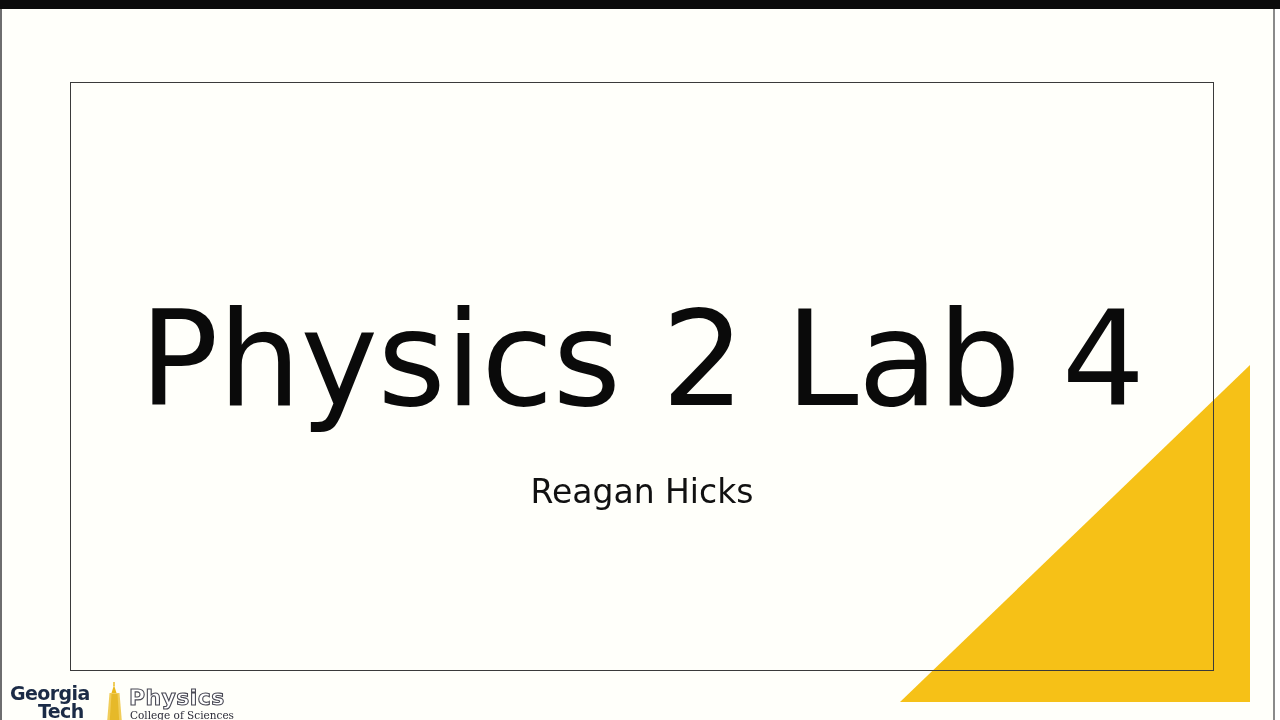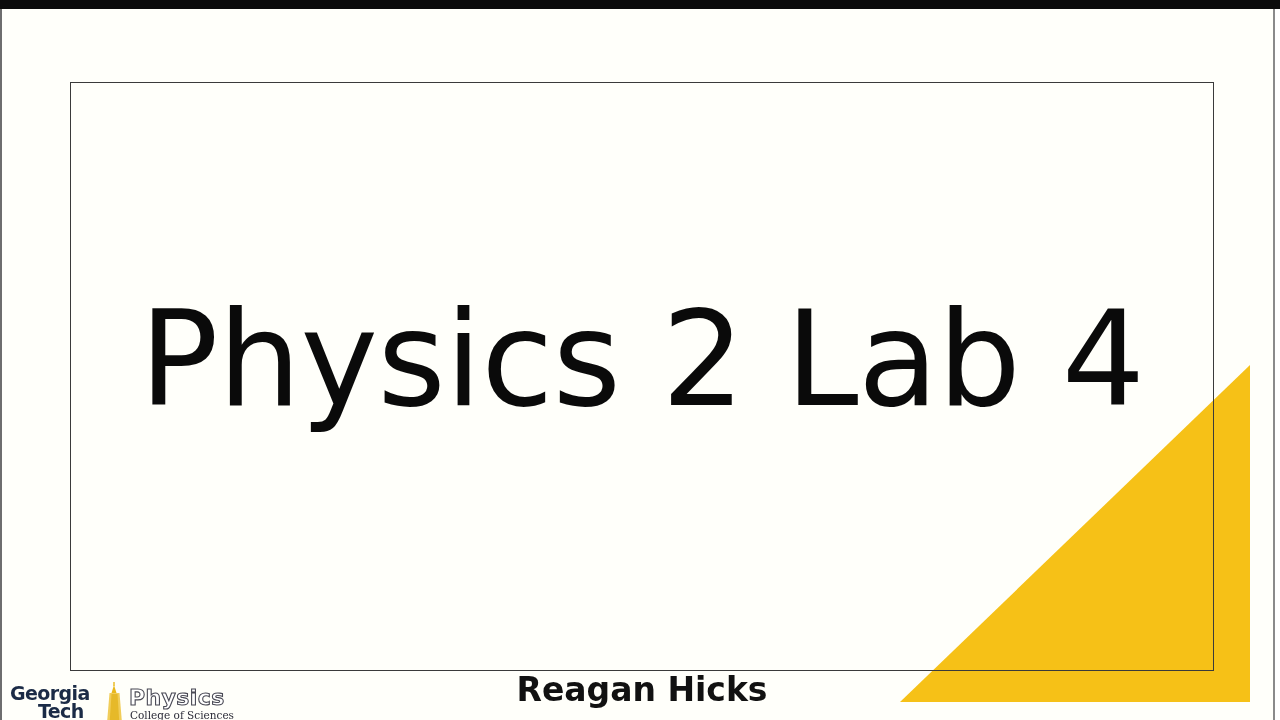--- a/index.html
+++ b/index.html
@@ -89,41 +89,41 @@
   #title-block {
     position: absolute;
     left: 68px;
     top: 73px;
     width: 1144px;
     height: 638px;
     z-index: 5;
     display: flex;
     flex-direction: column;
     align-items: center;
-    justify-content: space-between;
+    justify-content: flex-start;
   }
 
   #slide-title {
     margin: 0;
     padding: 0;
     font-family: "DejaVu Sans", sans-serif;
     font-weight: 400;
     font-size: 131px;
     line-height: 1.0;
     letter-spacing: -0.5px;
     color: #0a0a0a;
     white-space: nowrap;
     margin-top: 212px;
   }
 
   #slide-subtitle {
     margin: 14px;
     padding: 0;
     font-family: "DejaVu Sans", sans-serif;
-    font-weight: 700;
+    font-weight: 400;
     font-size: 33px;
     line-height: 1.0;
     letter-spacing: 0px;
     color: #111111;
     white-space: nowrap;
     margin-top: 50px;
   }
 
   
   #gt-logo {

